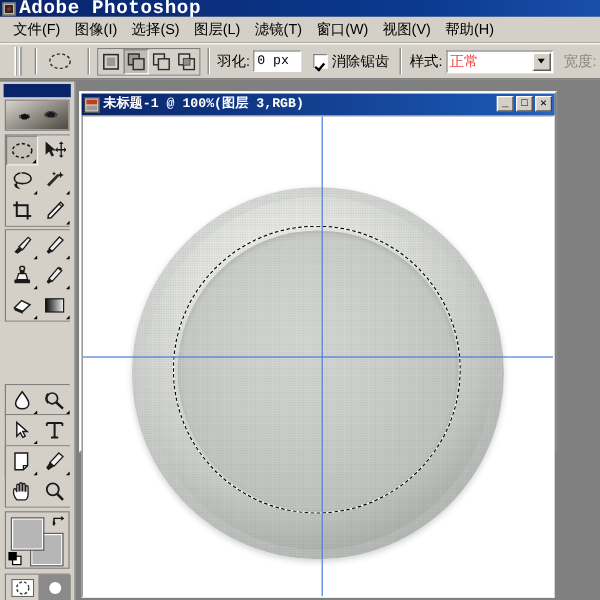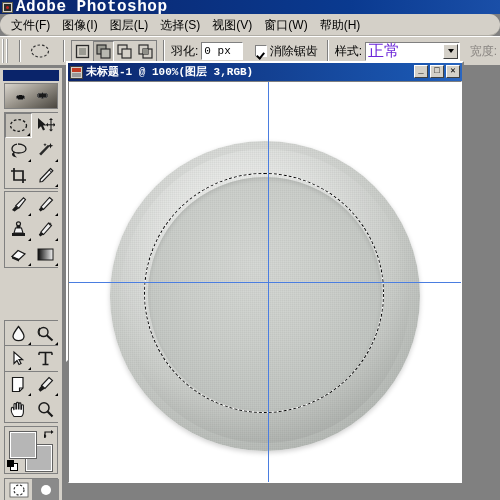--- a/index.html
+++ b/index.html
@@ -41,34 +41,34 @@
     color: #ffffff; font-size: 16px; font-weight: bold;
     font-family: "Liberation Mono", monospace;
     letter-spacing: 0.5px; line-height: 14px; white-space: nowrap;
   }
 
   
   #menubar {
     position: absolute; left: 0; top: 14px; width: 500px; height: 22px;
     background: #d4d0c8;
     border-bottom: 1px solid #b0ada5;
-    display: flex; align-items: center; padding-left: 5px; border-radius: 11px;
+    display: flex; padding-left: 5px;
   }
   .menu-item {
     font-size: 12px; color: #000; padding: 2px 6px; white-space: nowrap;
     line-height: 16px; cursor: default;
   }
 
   
   #optionsbar {
     position: absolute; left: 0; top: 36px; width: 500px; height: 30px;
     background: #d4d0c8;
     border-top: 1px solid #ffffff;
     border-bottom: 1px solid #808080;
-    display: flex; align-items: center;
+    display: flex; align-items: center; padding-left: 10px;
   }
   .opt-grip {
     width: 8px; height: 24px; margin-left: 2px; margin-right: 3px;
     background: linear-gradient(to right,
       #ffffff 0px, #ffffff 1px, #a0a0a0 1px, #a0a0a0 2px,
       #d4d0c8 2px, #d4d0c8 4px,
       #ffffff 4px, #ffffff 5px, #a0a0a0 5px, #a0a0a0 6px,
       #d4d0c8 6px);
     flex: 0 0 auto;
   }
@@ -111,22 +111,22 @@
     margin-right: 3px; position: relative; flex: 0 0 auto;
   }
   .cb.checked:after {
     content: ""; position: absolute; left: 2px; top: 5px;
     width: 3px; height: 6px; border: solid #000;
     border-width: 0 2px 2px 0; transform: rotate(40deg);
   }
   .opt-select {
     width: 100px; height: 19px; background: #ffffff;
     border: 1px solid #808080; border-right-color:#ffffff; border-bottom-color:#ffffff;
-    display: flex; align-items: center; font-size: 16px; padding-left: 2px;
-    position: relative; color: #6d28d9;
+    display: flex; align-items: center; font-size: 12px; padding-left: 2px;
+    position: relative; color: #ef4444;
   }
   .opt-select .arrowbox {
     position: absolute; right: 1px; top: 1px; width: 15px; height: 15px;
     background: #d4d0c8; border: 1px solid #ffffff;
     border-right-color: #404040; border-bottom-color: #404040;
     display: flex; align-items: center; justify-content: center;
   }
   .caret-dn {
     width: 0; height: 0; border-left: 3px solid transparent;
     border-right: 3px solid transparent; border-top: 4px solid #000;
@@ -207,21 +207,21 @@
   #maskbox {
     position: absolute; left: 4px; top: 410px; width: 54px; height: 24px;
     display: grid; grid-template-columns: 27px 27px;
     border: 1px solid #808080;
   }
   .maskbtn { display:flex; align-items:center; justify-content:center; background:#d4d0c8; }
   .maskbtn.on { background: #8a8a8a; }
 
   
   #docwin {
-    position: absolute; left: 66px; top: 61px; width: 398px; height: 301px;
+    position: absolute; left: 66px; top: 76px; width: 398px; height: 301px;
     background: #d4d0c8;
     border: 2px solid #d4d0c8;
     border-top-color: #ffffff; border-left-color: #ffffff;
     border-right-color: #808080; border-bottom-color: #808080;
   }
   #doc-titlebar {
     position: absolute; left: 0; top: 0; width: 394px; height: 18px;
     background: linear-gradient(to right, #0a246a 0%, #1a56b0 90%, #2a66c0 100%);
     display: flex; align-items: center;
   }
@@ -313,24 +313,25 @@
   <div id="titlebar">
     <div id="app-icon">
         <div class="eye"></div>
       </div>
     <div id="app-title">Adobe Photoshop</div>
   </div>
 
   <div id="menubar">
     <div class="menu-item">文件(F)</div>
     <div class="menu-item">图像(I)</div>
+    <div class="menu-item">选择(S)</div>
     <div class="menu-item">图层(L)</div>
-    <div class="menu-item">选择(S)</div>
+    <div class="menu-item">滤镜(T)</div>
+    <div class="menu-item">窗口(W)</div>
     <div class="menu-item">视图(V)</div>
-    <div class="menu-item">窗口(W)</div>
     <div class="menu-item">帮助(H)</div>
   </div>
 
   <div id="optionsbar">
     <div class="opt-grip"></div>
     <div class="opt-sep"></div>
 
     <div class="opt-toolicon">
       <svg class="ic" width="20" height="16" viewBox="0 0 20 16">
         <ellipse cx="10" cy="8" rx="8.5" ry="6" fill="none" stroke="#333" stroke-width="1.2" stroke-dasharray="2.5,2"></ellipse>

